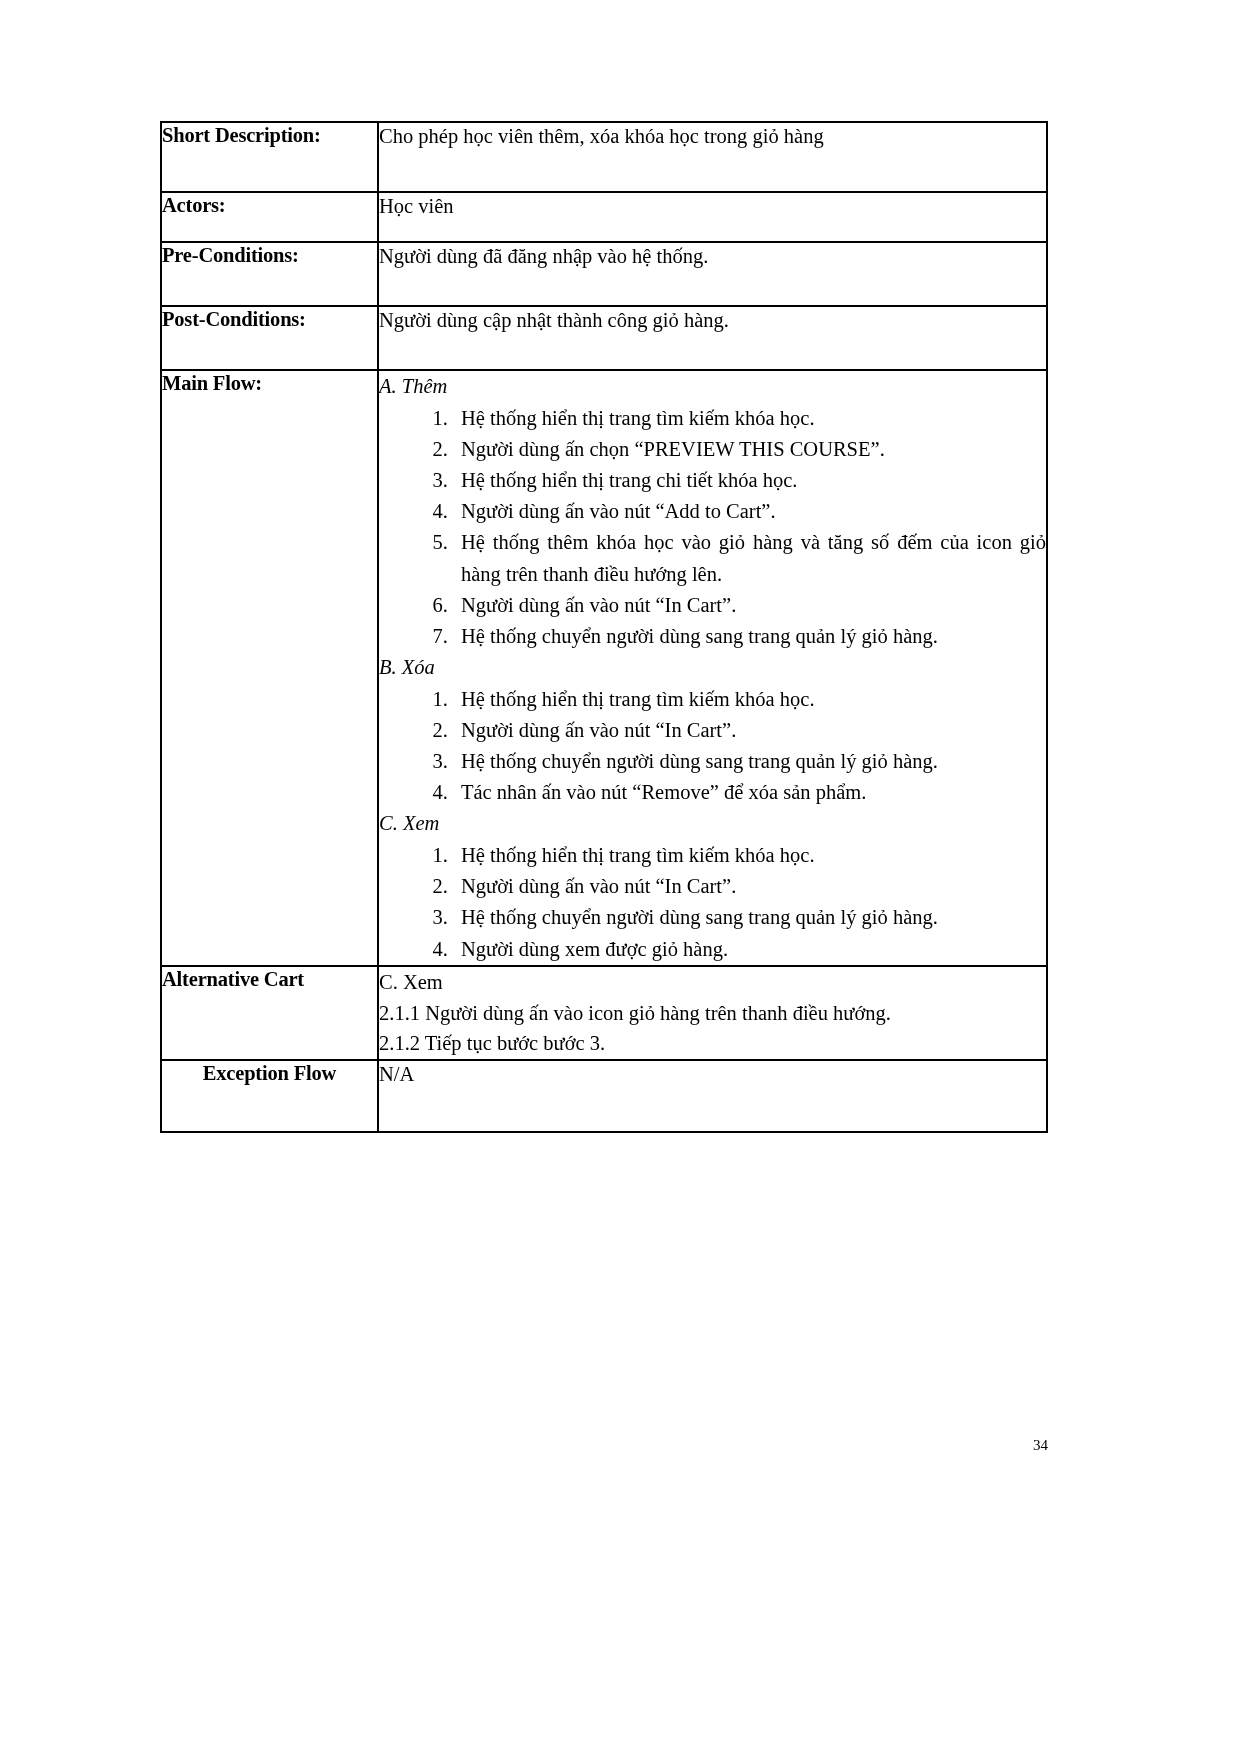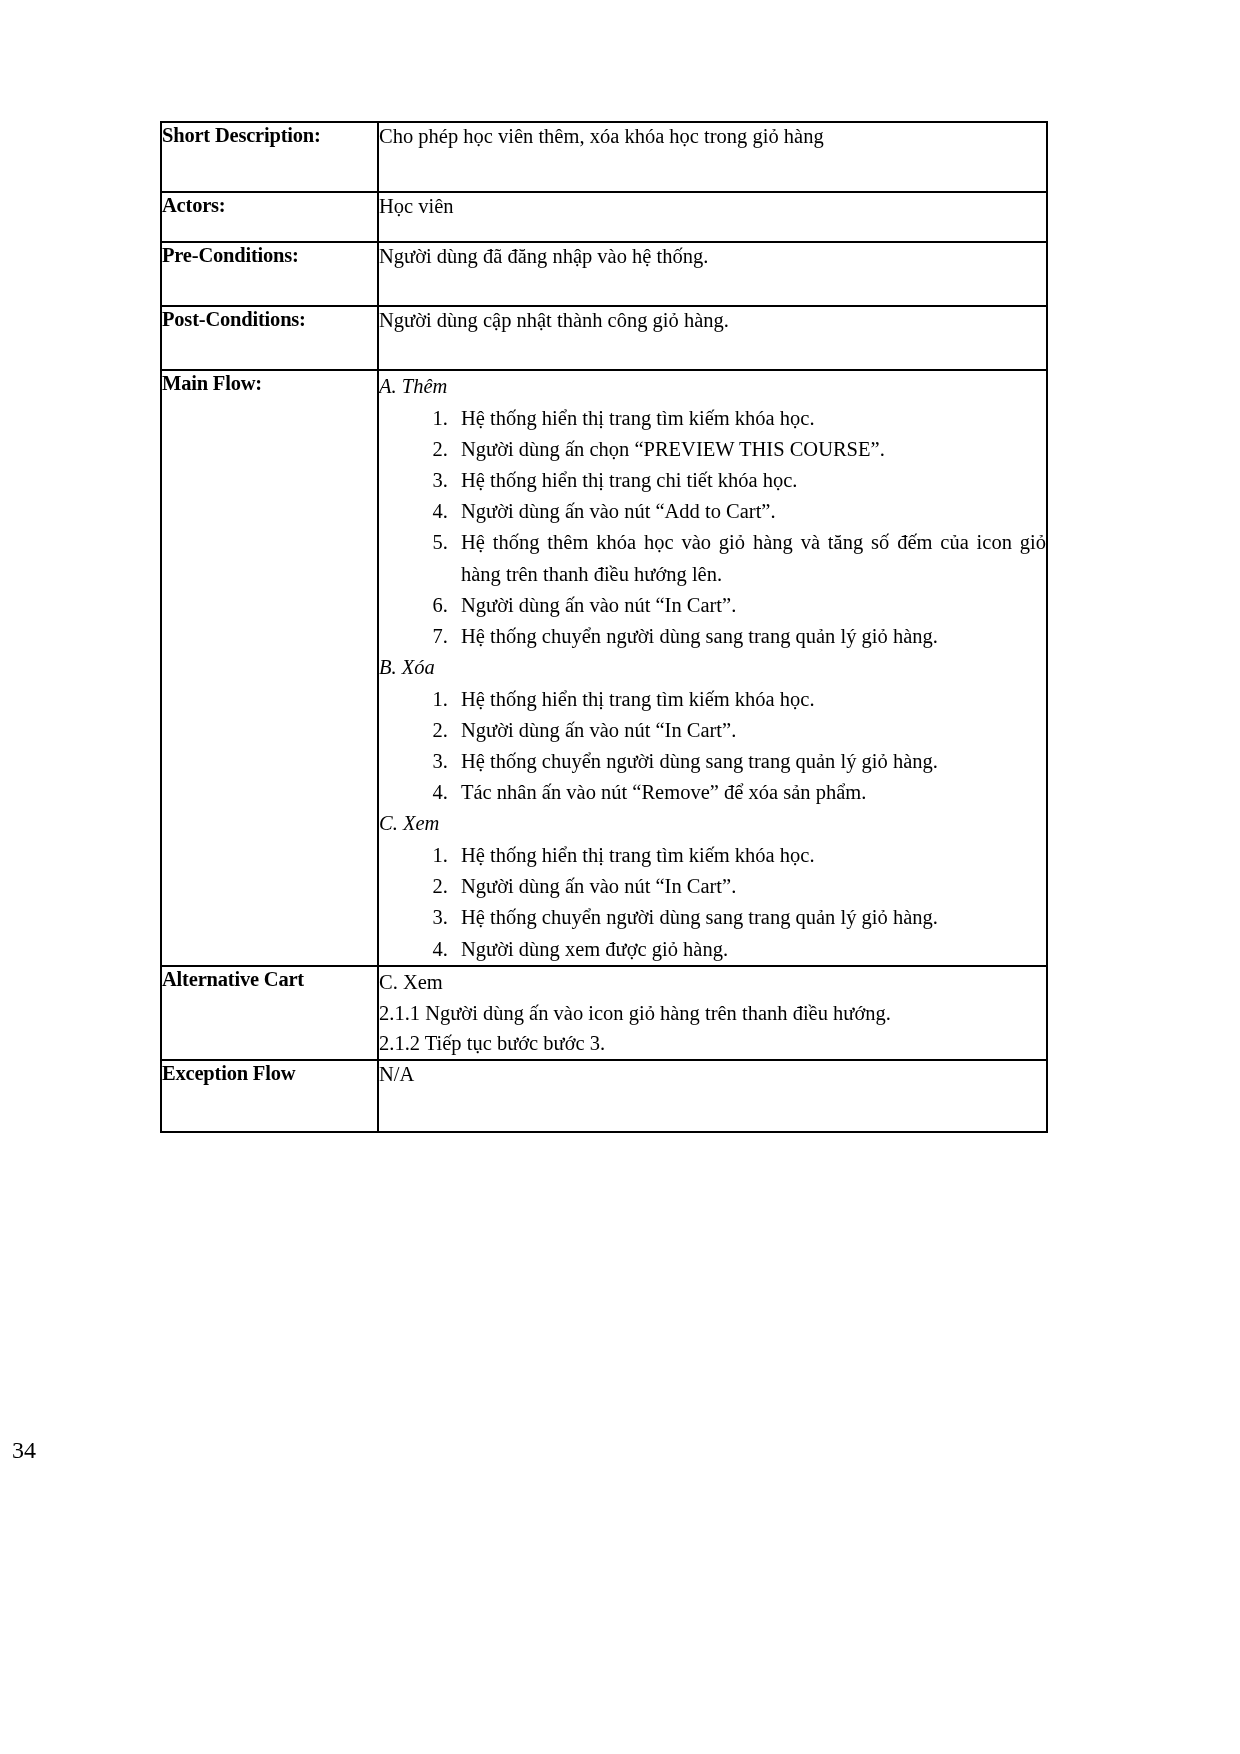--- a/index.html
+++ b/index.html
@@ -98,29 +98,30 @@
   }
 
   
   .alt-line {
     font-size: 20.5px;
     line-height: 1.5;
   }
   td.alt-cell { padding: 12px 10px 16px 12px; }
   td.alt-label { vertical-align: middle; }
   td.exc-cell  { padding: 10px 10px 34px 12px; height: 70px; }
-  td.exc-label { vertical-align: middle; }
+  td.exc-label { vertical-align: middle; text-align: center; }
 
   
   #page-number {
     position: absolute;
-    left: 12px;
+    left: 0;
     top: 1420px;
     width: 1048px;
-    font-size: 24px;
+    text-align: right;
+    font-size: 15px;
     font-family: "Liberation Serif", "DejaVu Serif", serif;
   }
 </style>
 </head>
 <body>
 
 <div id="page">
 
   <table id="uc-table">
     <tbody>

